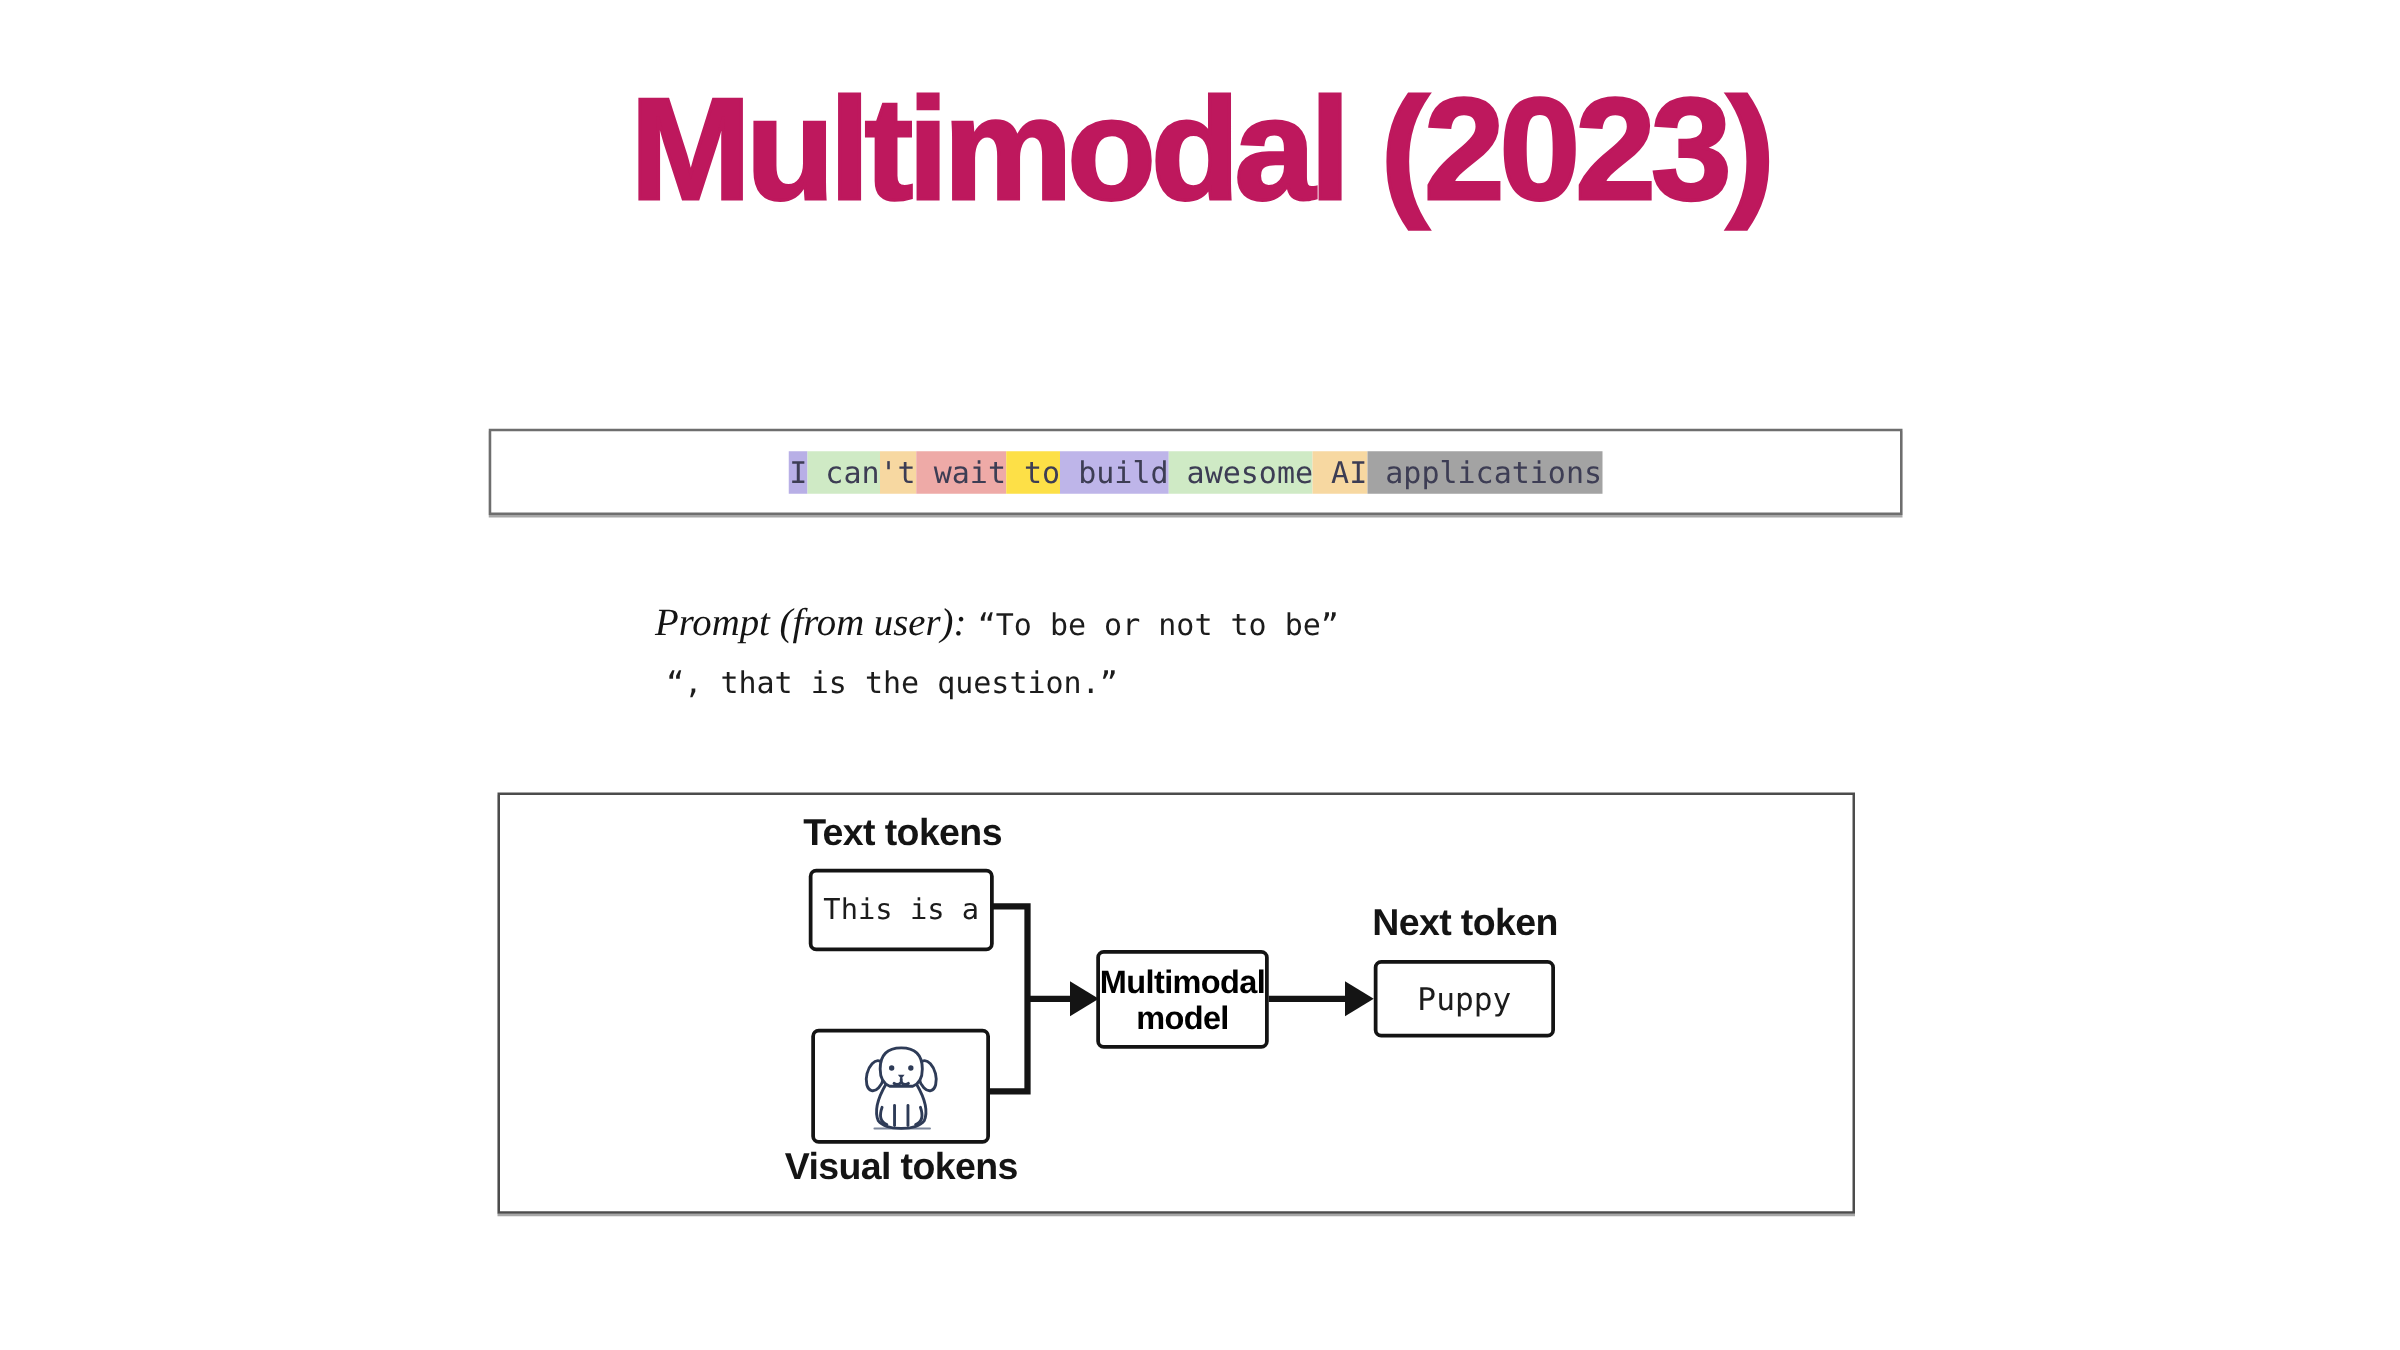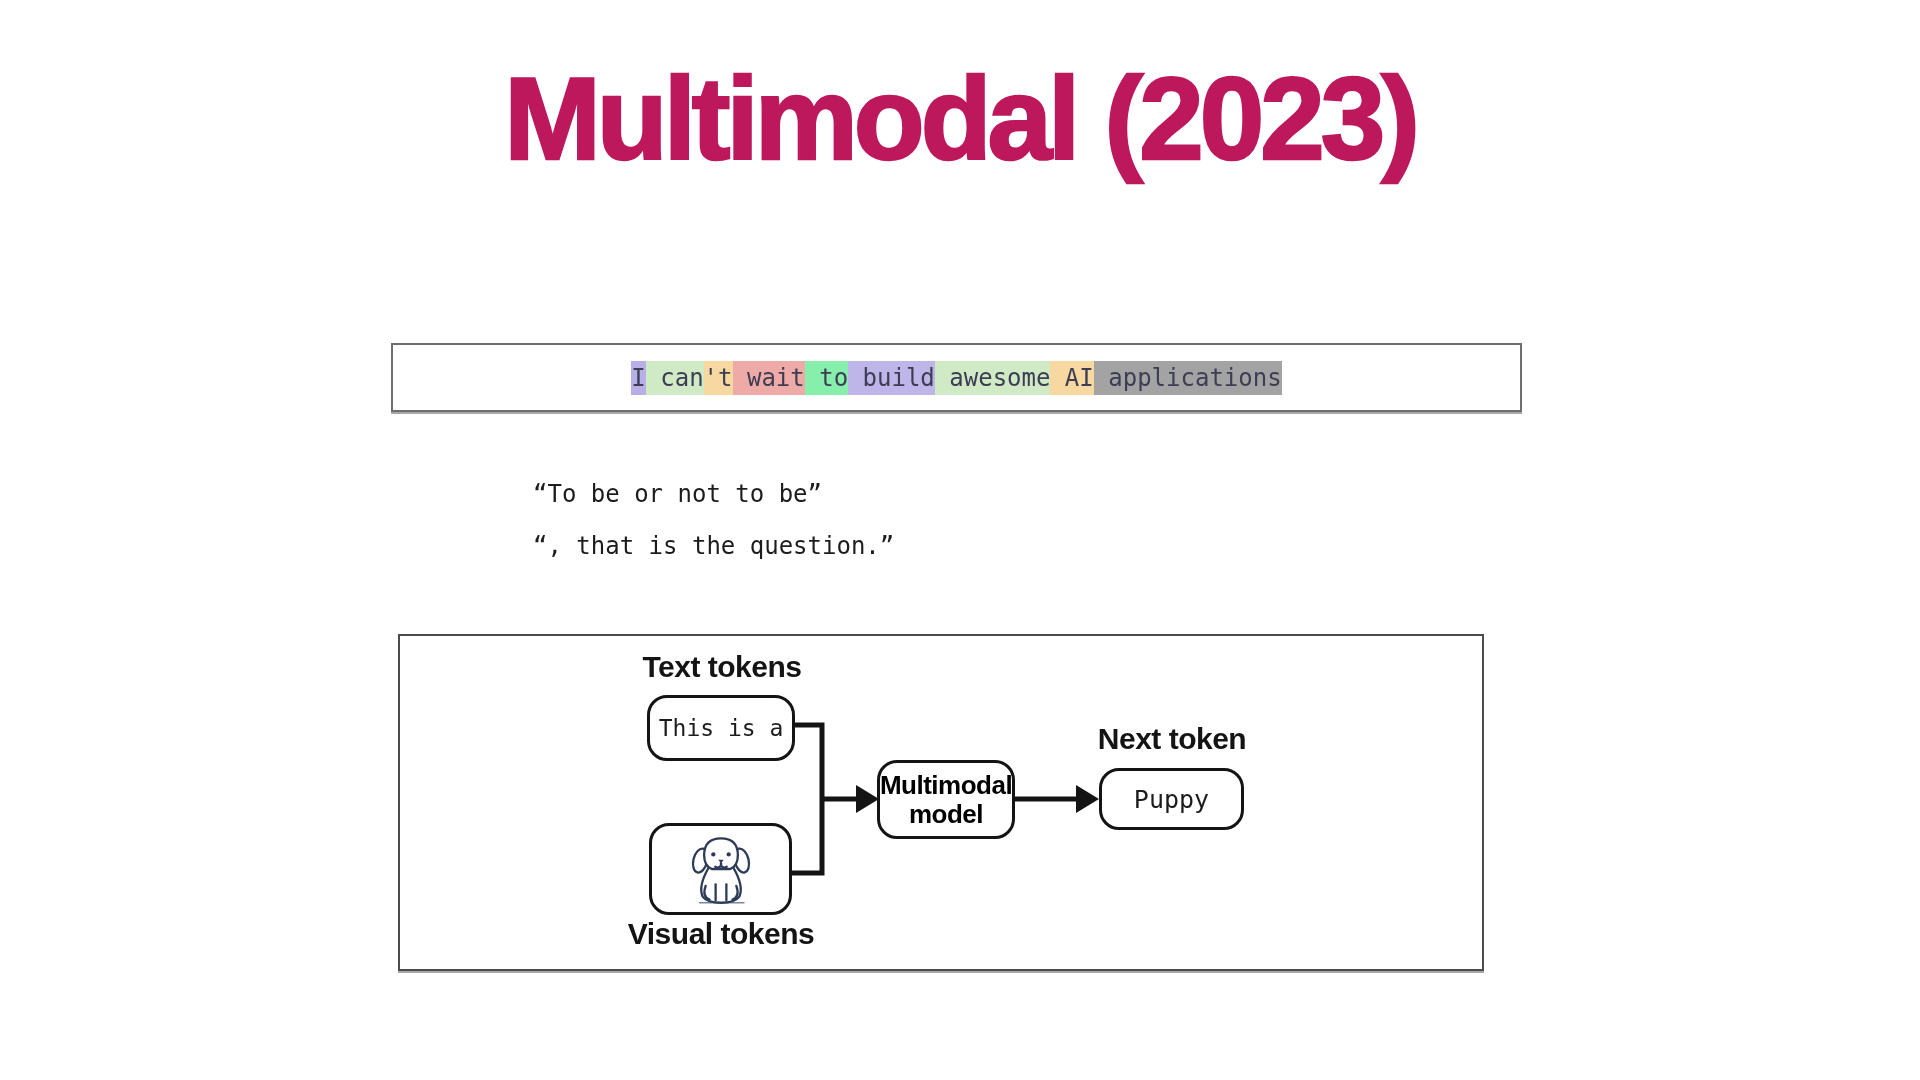--- a/index.html
+++ b/index.html
@@ -88,21 +88,21 @@
     font-weight: bold;
     letter-spacing: -0.5px;
     color: #141414;
     text-align: center;
     width: 300px;
   }
   .node {
     position: absolute;
     background: #ffffff;
     border: 3.5px solid #141414;
-    border-radius: 20px;
+    border-radius: 6px;
     display: flex;
     align-items: center;
     justify-content: center;
     text-align: center;
   }
   .mono-node {
     font-family: "DejaVu Sans Mono", monospace;
     font-size: 23px;
     color: #1c1c1c;
   }
@@ -122,30 +122,31 @@
 <div class="stage">
 
   <div class="slide-title" style="color: #be185d;">Multimodal (2023)</div>
 
   <div class="token-box">
     <div class="token-strip" style="color: rgb(61, 61, 84);">
       <span style="background-color: rgb(184, 175, 230);">I</span>
       <span style="background-color: rgb(207, 234, 197);"> can</span>
       <span style="background-color: rgb(247, 216, 161);">'t</span>
       <span style="background-color: rgb(238, 170, 167);"> wait</span>
-      <span style="background-color: #86efac;"> to</span>
+      <span style="background-color: #fde047;"> to</span>
       <span style="background-color: rgb(190, 181, 233);"> build</span>
       <span style="background-color: rgb(207, 234, 197);"> awesome</span>
       <span style="background-color: rgb(247, 216, 161);"> AI</span>
       <span style="background-color: #a3a3a3;"> applications</span>
     </div>
   </div>
 
   <div class="example">
     <div class="line">
+      <span class="lbl">Prompt (from user):</span>
       <span class="val">“To be or not to be”</span>
     </div>
     <div class="line">
       <span class="val">“, that is the question.”</span>
     </div>
   </div>
 
   <div class="diagram">
 
     <svg class="wires" width="1086" height="337" viewBox="0 0 1086 337">

